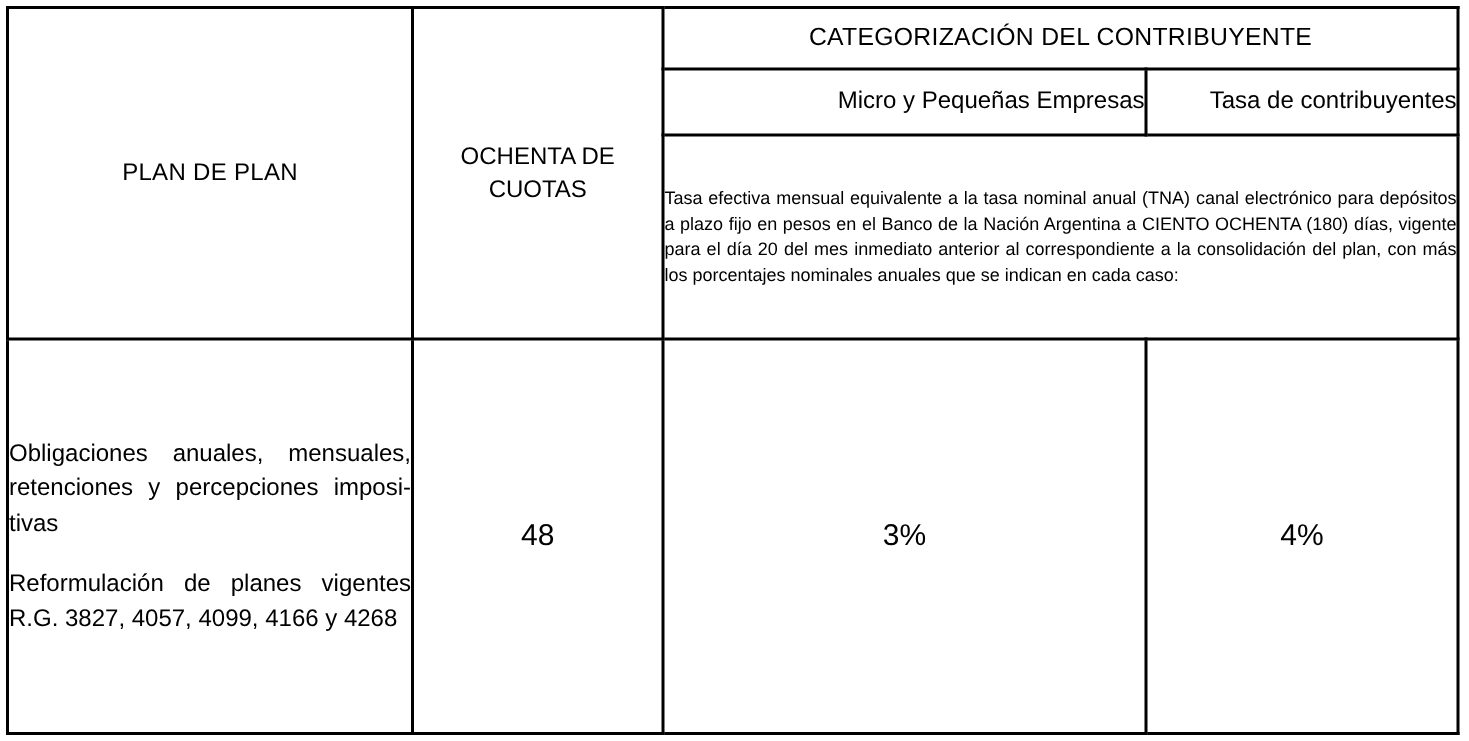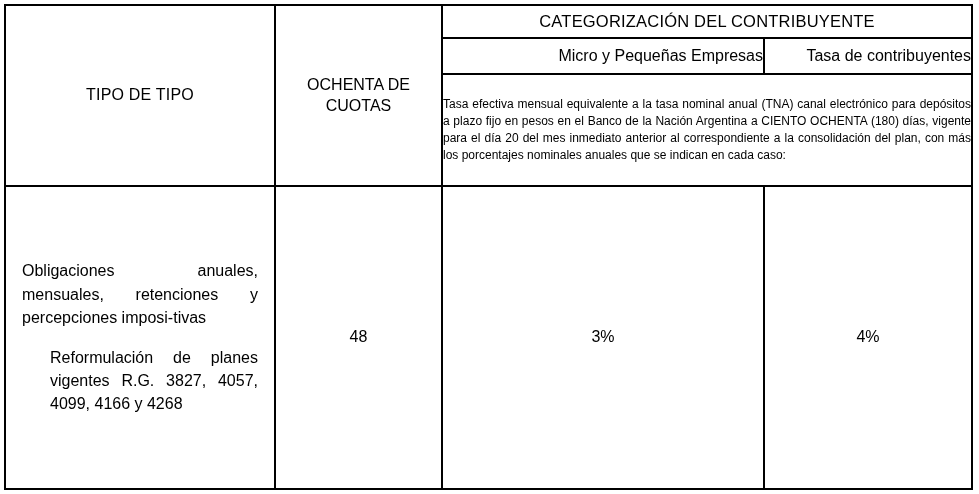--- a/index.html
+++ b/index.html
@@ -73,48 +73,47 @@
     font-size: 12px;
     line-height: 1.42;
     padding: 9px 11px 10px 11px;
   }
   .plan-text {
     font-size: 16px;
     line-height: 1.45;
     padding: 10px 9px 10px 8px;
   }
   .plan-text p {
-    margin: 16px;
+    margin: 0;
     text-align: justify;
     text-justify: inter-word;
   }
   .plan-text p.second {
     margin-top: 17px;
-    padding-left: 28px;
   }
   .num {
-    font-size: 16px;
+    font-size: 20px;
     text-align: center;
   }
 </style>
 </head>
 <body>
 
 <div class="page">
   <table class="rate-table">
     <colgroup>
       <col class="col-plan">
       <col class="col-cuotas">
       <col class="col-micro">
       <col class="col-resto">
     </colgroup>
     <tbody>
       <tr>
         <td rowspan="3" class="tipo-plan">
-          <div class="cell-pad center">TIPO DE TIPO</div>
+          <div class="cell-pad center">PLAN DE PLAN</div>
         </td>
         <td rowspan="3" class="cantidad">
           <div class="cell-pad center">OCHENTA DE CUOTAS</div>
         </td>
         <td colspan="2" class="hdr-cat">CATEGORIZACIÓN DEL CONTRIBUYENTE</td>
       </tr>
       <tr>
         <td class="hdr-sub">Micro y Pequeñas Empresas</td>
         <td class="hdr-sub">Tasa de contribuyentes</td>
       </tr>

